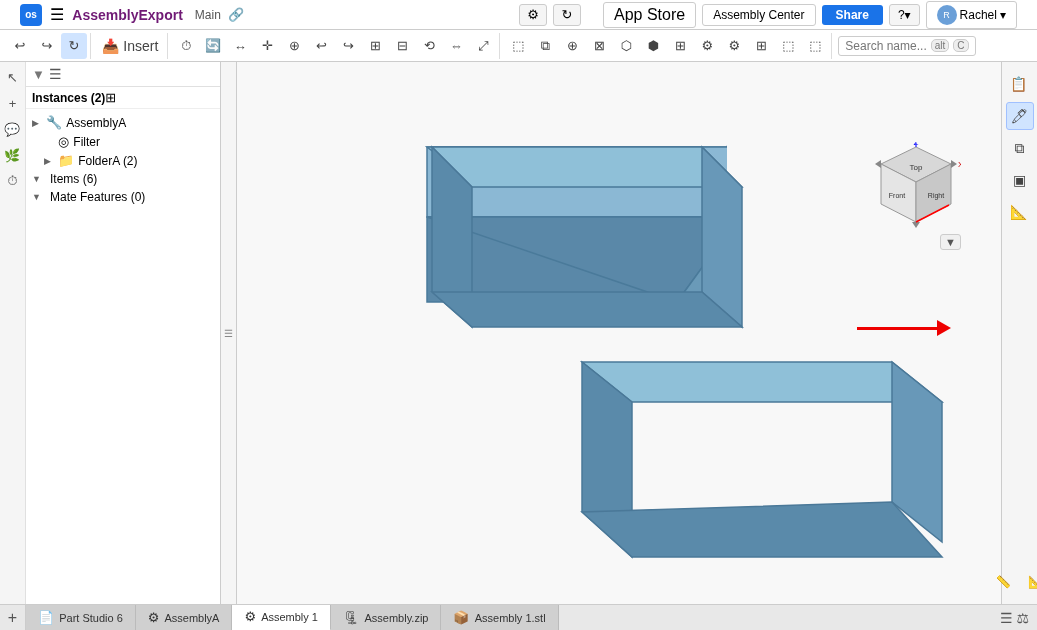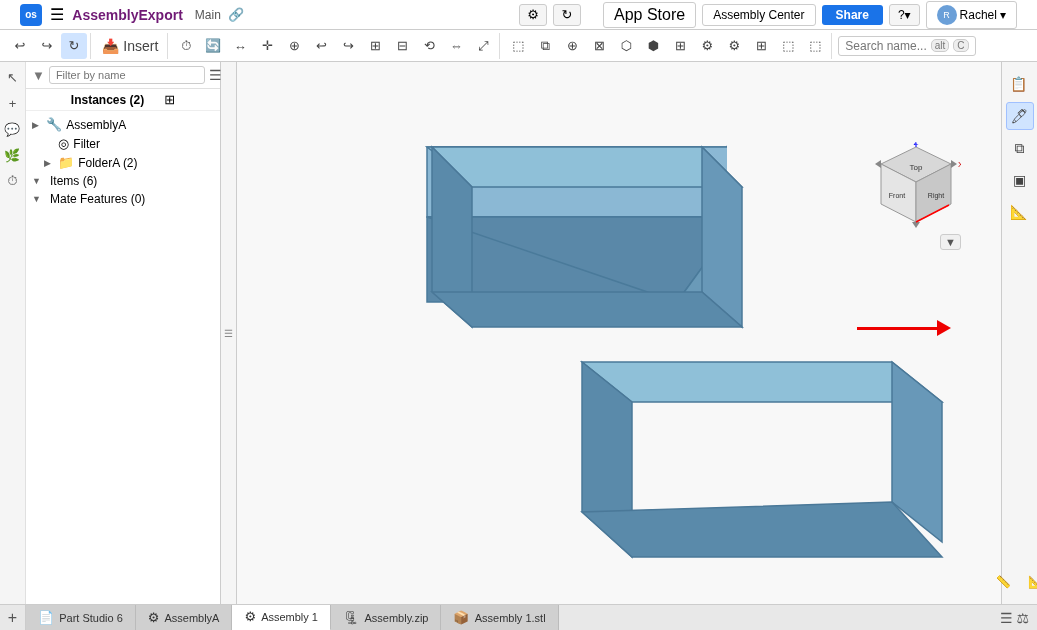--- a/index.html
+++ b/index.html
@@ -95,21 +95,21 @@
     }
     .filter-menu-btn { font-size: 14px; cursor: pointer; color: #555; }
 
     
     #tree { flex: 1; overflow-y: auto; padding: 4px 0; }
     .tree-item { display: flex; align-items: center; gap: 4px; padding: 2px 6px; cursor: pointer; font-size: 12px; }
     .tree-item.indent1 { padding-left: 18px; }
     .tree-item .expand-arrow { font-size: 9px; color: #666; width: 10px; }
     .tree-item .item-icon { font-size: 13px; }
     .tree-item .item-label { font-size: 12px; }
-    .instances-header { display: flex; align-items: center; justify-content: center; padding: 3px 6px; border-bottom: 1px solid #eee; gap: 20px; }
+    .instances-header { display: flex; align-items: center; justify-content: flex-start; padding: 3px 6px; border-bottom: 1px solid #eee; }
     .instances-title { font-size: 12px; font-weight: bold; }
     .instances-icon { font-size: 13px; cursor: pointer; }
 
     
     #collapse-handle {
       width: 16px;
       background: #f5f5f5;
       border-right: 1px solid #ccc;
       display: flex;
       align-items: center;
@@ -267,21 +267,20 @@
     <div class="left-icon">+</div>
     <div class="left-icon">💬</div>
     <div class="left-icon">🌿</div>
     <div class="left-icon">⏱</div>
   </div>
 
   <div id="left-panel">
 
     <div id="filter-bar">
       <span style="font-size:13px;color:#777;">▼</span>
-      <input type="text" placeholder="Filter by name" style="">
       <span class="filter-menu-btn">☰</span>
     </div>
 
     <div class="instances-header">
       <span class="instances-title">Instances (2)</span>
       <span class="instances-icon">⊞</span>
     </div>
 
     <div id="tree">
       <div class="tree-item">

